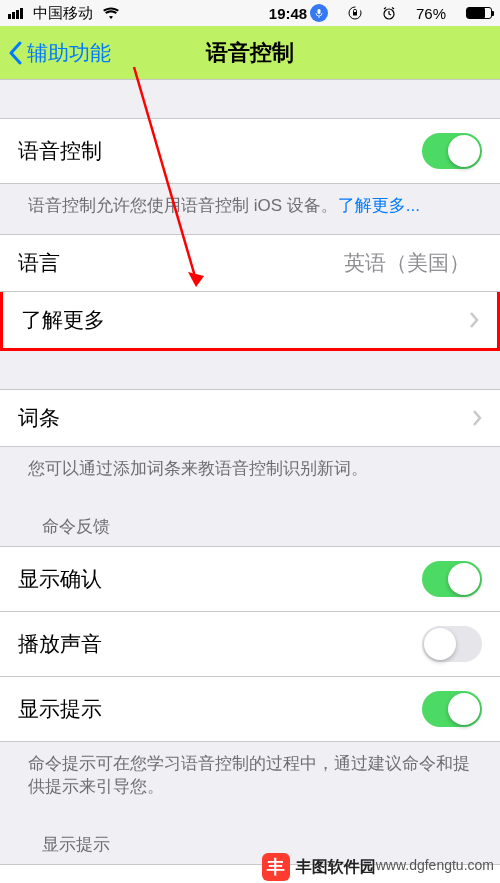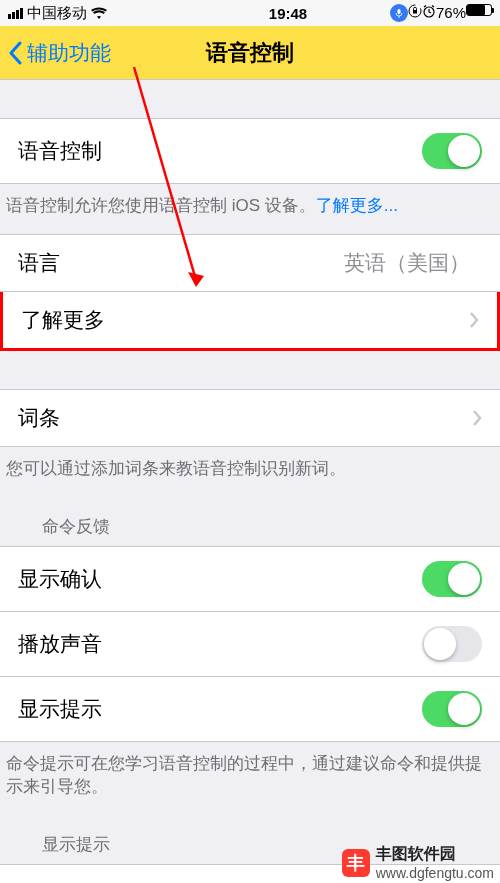--- a/index.html
+++ b/index.html
@@ -1,64 +1,64 @@
 <!DOCTYPE html>
 <html><head>
   <meta charset="utf-8">
   <style>
     * { margin: 0; padding: 0; box-sizing: border-box; -webkit-font-smoothing: antialiased; }
     body { font-family: -apple-system, "Helvetica Neue", Helvetica, Arial, sans-serif; background: #efeff4; width: 500px; height: 883px; overflow: hidden; position: relative; }
     
     .status-bar { height: 26px; display: flex; align-items: center; justify-content: space-between; padding: 0 8px; font-size: 15px; font-weight: 500; background: #f7f7f7; }
-    .status-left { display: flex; align-items: center; gap: 4px; }
+    .status-left { display: flex; align-items: center; gap: 10px; }
     .status-center { position: absolute; left: 50%; transform: translateX(-50%); font-weight: 600; margin-left: 38px; }
-    .status-right { display: flex; gap: 0; }
+    .status-right { display: flex; align-items: center; gap: 20px; }
     .signal-bars { display: flex; align-items: flex-end; gap: 1px; }
     .signal-bars span { width: 3px; background: #000; }
     .signal-bars span:nth-child(1){height:5px}.signal-bars span:nth-child(2){height:7px}.signal-bars span:nth-child(3){height:9px}.signal-bars span:nth-child(4){height:11px}
     .wifi-icon{width:16px;height:12px}
     .mic-circle{width:18px;height:18px;border-radius:50%;background:#3478f6;display:flex;align-items:center;justify-content:center}
     .mic-circle svg{width:10px;height:10px;fill:#fff}
     .battery{width:26px;height:12px;border:1px solid #000;border-radius:3px;position:relative}
     .battery::after{content:"";position:absolute;right:-3px;top:3px;width:2px;height:5px;background:#000;border-radius:0 1px 1px 0}
     .battery-fill{height:100%;width:76%;background:#000;border-radius:1px}
     
-    .nav-bar { height: 54px; background: #fde047; border-bottom: 1px solid #c8c7cc; display: flex; align-items: center; justify-content: center; position: relative; }
+    .nav-bar { height: 54px; background: #bef264; border-bottom: 1px solid #c8c7cc; display: flex; align-items: center; justify-content: center; position: relative; }
     .nav-back { position: absolute; left: 8px; display: flex; align-items: center; color: #007aff; font-size: 21px; }
     .nav-back svg { width: 15px; height: 24px; fill: #007aff; margin-right: 4px; }
     .nav-title { font-size: 22px; font-weight: 600; }
     
     .cell { background: #fff; border-top: 1px solid #c8c7cc; border-bottom: 1px solid #c8c7cc; padding: 14px 18px; display: flex; align-items: center; justify-content: space-between; font-size: 21px; min-height: 56px; }
     .cell + .cell { border-top: none; }
     .cell-label { color: #000; }
     .cell-value { color: #8e8e93; font-size: 21px; margin-right: 12px; }
     .cell-right { display: flex; align-items: center; }
     .chevron { width: 10px; height: 18px; }
     .chevron path { stroke: #c7c7cc; stroke-width: 2.5; fill: none; }
     
-    .footer-text { padding: 10px 6px 16px; color: #6d6d72; font-size: 17px; line-height: 1.4; }
+    .footer-text { padding: 10px 28px 16px; color: #6d6d72; font-size: 17px; line-height: 1.4; }
     .footer-text a { color: #007aff; text-decoration: none; }
     .header-text { padding: 18px 18px 8px; color: #6d6d72; font-size: 17px; margin-left: 24px; }
     
     .switch { width: 60px; height: 36px; border-radius: 18px; position: relative; }
     .switch-on { background: #4cd964; }
     .switch-off { background: #e5e5ea; }
     .switch-knob { width: 32px; height: 32px; background: #fff; border-radius: 50%; position: absolute; top: 2px; box-shadow: 0 2px 4px rgba(0,0,0,0.25); }
     .switch-on .switch-knob { right: 2px; }
     .switch-off .switch-knob { left: 2px; }
     
     .gap-small { height: 38px; }
     .group-top { border-top: 1px solid #c8c7cc; }
     .highlight-box { border: 3px solid #ff0000; }
     
     .arrow-svg { position: absolute; top: 62px; left: 94px; width: 140px; height: 230px; pointer-events: none; z-index: 10; }
     
     .watermark { position: absolute; bottom: 2px; right: 6px; display: flex; align-items: center; gap: 6px; }
     .wm-badge { background: #ff3b30; border-radius: 6px; width: 28px; height: 28px; display: flex; align-items: center; justify-content: center; color: #fff; font-size: 18px; font-weight: 700; }
-    .wm-text { display: flex; flex-direction: column; justify-content: center; }
+    .wm-text { display: flex; flex-direction: row; justify-content: center; }
     .wm-name { font-size: 16px; font-weight: 700; color: #222; }
     .wm-url { font-size: 14px; color: #555; }
   </style>
 </head>
 <body>
 
 <div class="status-bar">
   <div class="status-left">
     <div class="signal-bars">
         <span></span>

